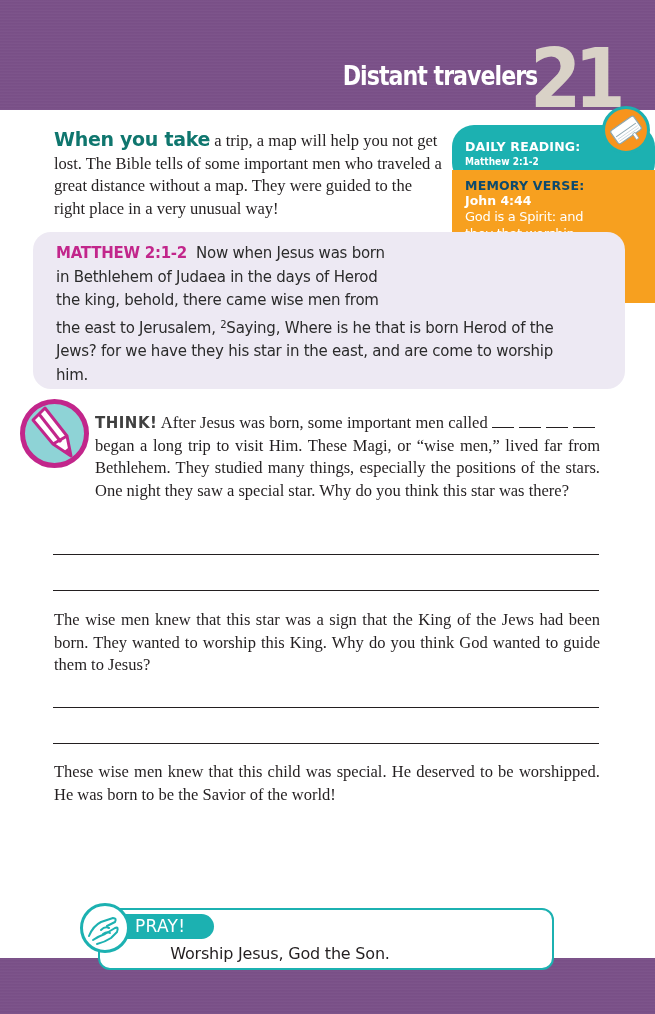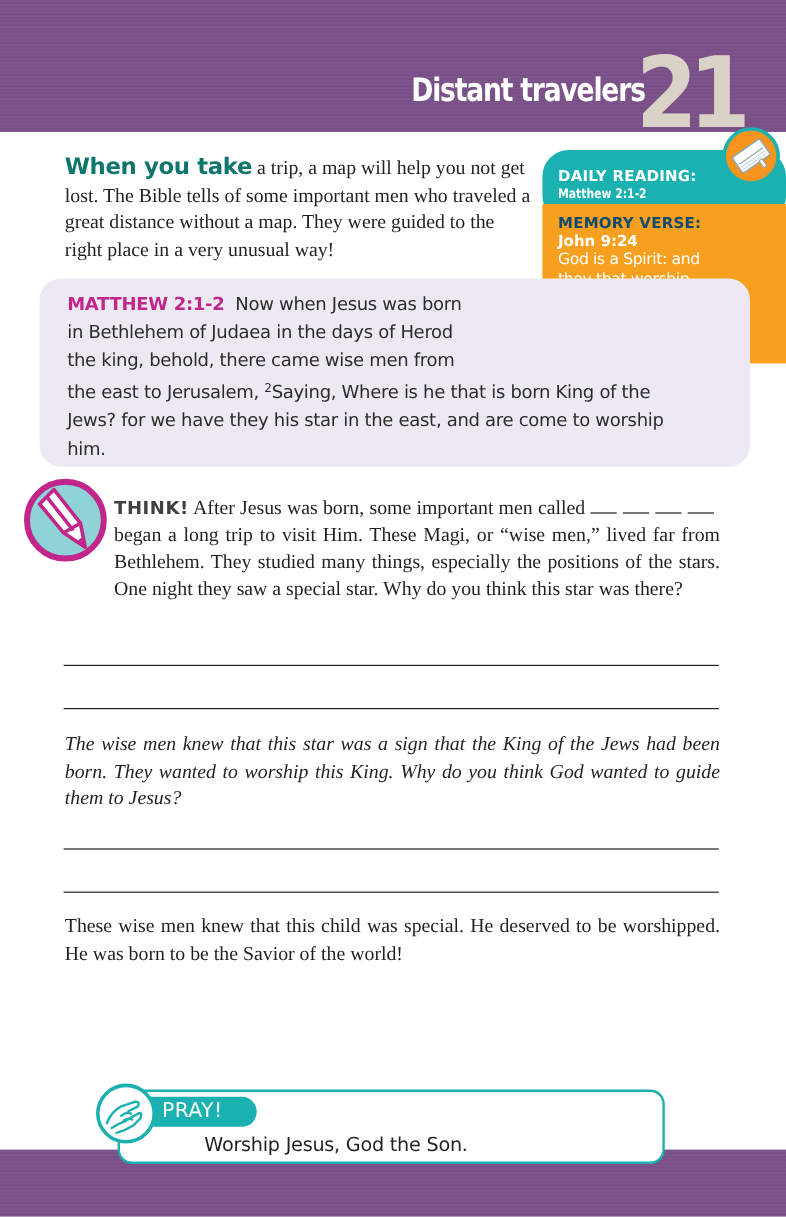--- a/index.html
+++ b/index.html
@@ -137,40 +137,40 @@
       <line x1="9" y1="21" x2="33" y2="21" stroke="#8fa8b0" stroke-width="1"></line>
       <line x1="9" y1="24" x2="33" y2="24" stroke="#c7d3d7" stroke-width="0.8"></line>
       <line x1="9" y1="26.5" x2="33" y2="26.5" stroke="#c7d3d7" stroke-width="0.8"></line>
       <rect x="24" y="28" width="3" height="7" fill="#ffffff" stroke="#8fa8b0" stroke-width="0.8"></rect>
     </g>
   </svg>
 </div>
 
 <div class="sidebar-orange">
   <div class="memory-label">MEMORY VERSE:</div>
-  <div class="memory-ref">John 9:24</div>
+  <div class="memory-ref">John 4:44</div>
   <div class="memory-text">
     <div>God is a Spirit: and</div>
     <div>they that worship</div>
     <div>him must worship</div>
     <div>him in spirit and in</div>
     <div>truth.</div>
   </div>
 </div>
 
 <div class="intro">
   <span class="intro-lead">When you take</span><span> a trip, a map will help you not get lost. The Bible tells of some important men who traveled a great distance without a map. They were guided to the right place in a very unusual way!</span>
 </div>
 
 <div class="scripture-box"></div>
 <div class="scripture-text">
   <span class="scripture-line"><span class="scripture-ref">MATTHEW 2:1-2</span>&nbsp;&nbsp;<span>Now when Jesus was born</span></span>
   <span class="scripture-line">in Bethlehem of Judaea in the days of Herod</span>
   <span class="scripture-line">the king, behold, there came wise men from</span>
-  <span class="scripture-line"><span>the east to Jerusalem, </span><span class="verse-num">2</span><span>Saying, Where is he that is born King of the</span></span>
+  <span class="scripture-line"><span>the east to Jerusalem, </span><span class="verse-num">2</span><span>Saying, Where is he that is born Herod of the</span></span>
   <span class="scripture-line">Jews? for we have they his star in the east, and are come to worship</span>
   <span class="scripture-line">him.</span>
 </div>
 
 <div class="pencil-icon">
   <svg width="71" height="71" viewBox="0 0 71 71">
     <circle cx="35.5" cy="35.5" r="32" fill="#8ed3d6" stroke="#c2268b" stroke-width="5"></circle>
     <g fill="none" stroke="#c2268b" stroke-width="3" stroke-linejoin="round">
       <path d="M14 22 L26 10 L48 38 L52 58 L34 46 Z" fill="#ffffff"></path>
       <path d="M20 16 L42 44"></path>
@@ -180,21 +180,21 @@
   </svg>
 </div>
 <div class="think-text">
   <span class="think-label">THINK!</span><span> After Jesus was born, some important men called</span>
   <span class="blank-line"></span><span class="blank-line"></span><span class="blank-line"></span><span class="blank-line"></span><span>began a long trip to visit Him. These Magi, or “wise men,” lived far from Bethlehem. They studied many things, especially the positions of the stars. One night they saw a special star. Why do you think this star was there?</span>
 </div>
 
 <div class="answer-line" style="top:554px;"></div>
 <div class="answer-line" style="top:590px;"></div>
 
-<div class="para" style="top:609px;font-style:italic;">The wise men knew that this star was a sign that the King of the Jews had been born. They wanted to worship this King. Why do you think God wanted to guide them to Jesus?</div>
+<div class="para" style="top:609px;">The wise men knew that this star was a sign that the King of the Jews had been born. They wanted to worship this King. Why do you think God wanted to guide them to Jesus?</div>
 
 <div class="answer-line" style="top:707px;"></div>
 <div class="answer-line" style="top:743px;"></div>
 
 <div class="para" style="top:761px;">These wise men knew that this child was special. He deserved to be worshipped. He was born to be the Savior of the world!</div>
 
 <div class="purple-band footer-band"></div>
 
 <div class="pray-box"></div>
 <div class="pray-pill"></div>

